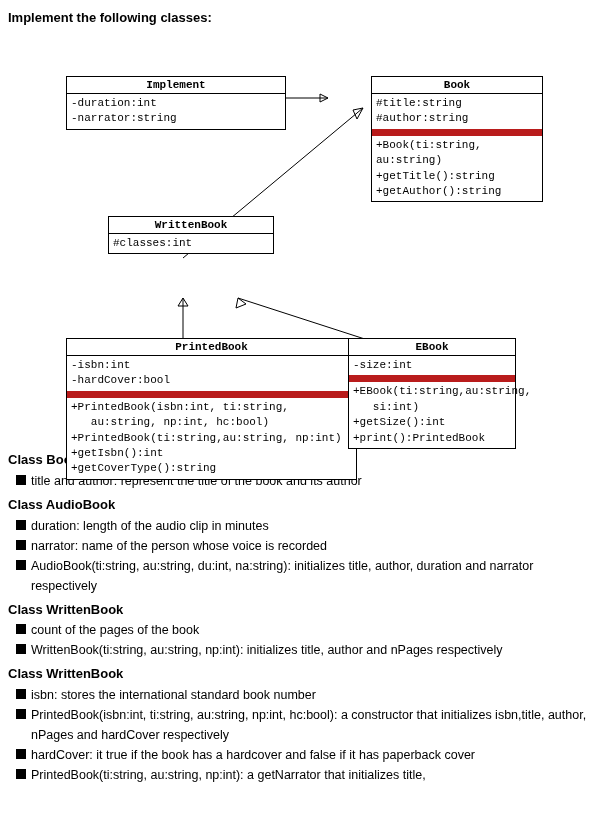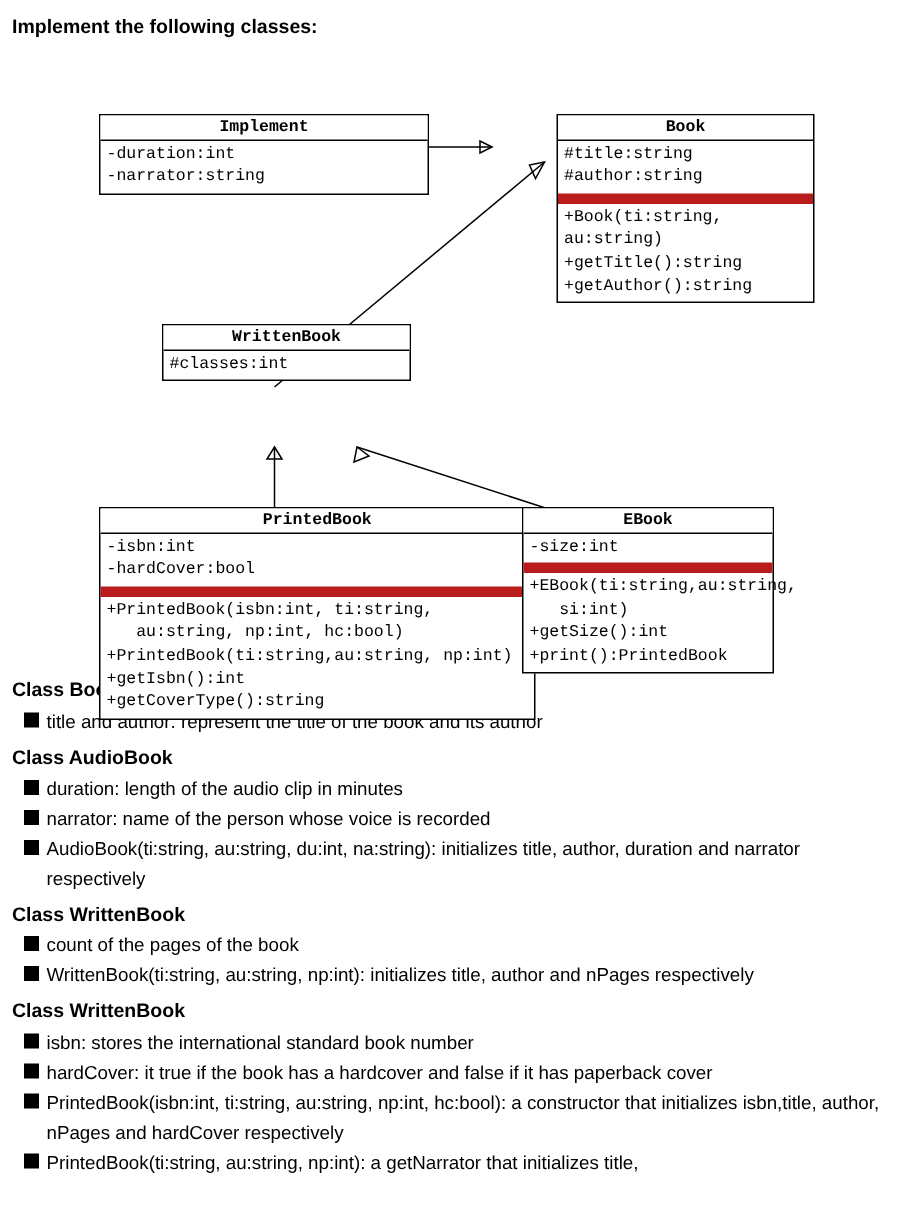--- a/index.html
+++ b/index.html
@@ -204,25 +204,25 @@
   </div>
 
   <div class="class-block">
     <div class="class-block-title">Class WrittenBook</div>
     <div class="desc-item">
       <span class="bullet"></span>
       <span class="desc-text">isbn: stores the international standard book number</span>
     </div>
     <div class="desc-item">
       <span class="bullet"></span>
+      <span class="desc-text">PrintedBook(isbn:int, ti:string, au:string, np:int, hc:bool): a constructor that initializes isbn,title, author, nPages and hardCover respectively</span>
+    </div>
+    <div class="desc-item">
+      <span class="bullet"></span>
       <span class="desc-text">hardCover: it true if the book has a hardcover and false if it has paperback cover</span>
     </div>
     <div class="desc-item">
       <span class="bullet"></span>
-      <span class="desc-text">PrintedBook(isbn:int, ti:string, au:string, np:int, hc:bool): a constructor that initializes isbn,title, author, nPages and hardCover respectively</span>
-    </div>
-    <div class="desc-item">
-      <span class="bullet"></span>
       <span class="desc-text">PrintedBook(ti:string, au:string, np:int): a getNarrator that initializes title,</span>
     </div>
   </div>
 
 </div>
 
 </body></html>

